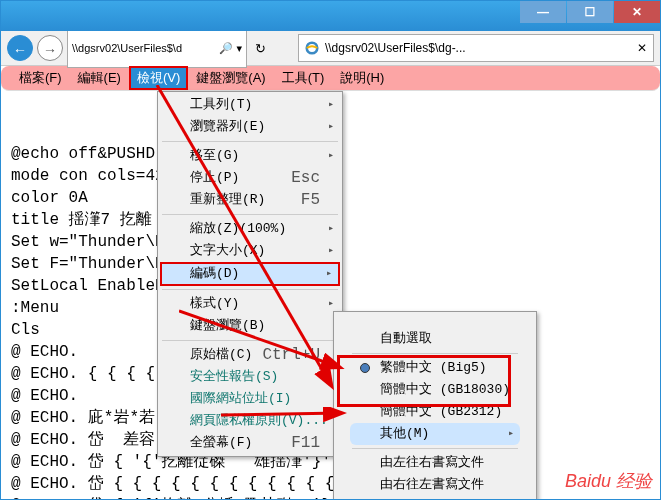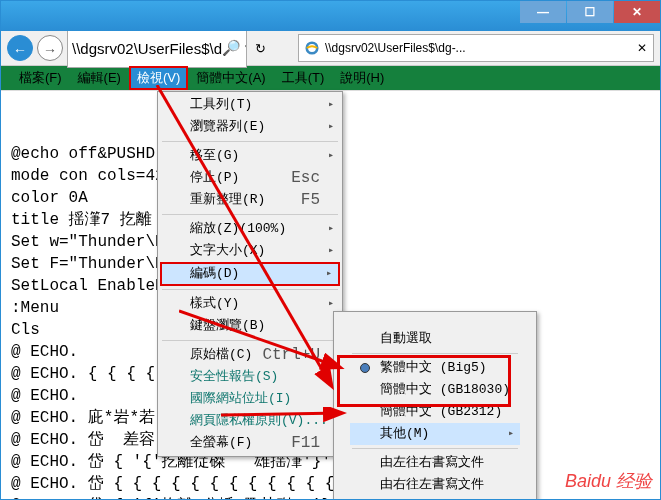--- a/index.html
+++ b/index.html
@@ -4,39 +4,39 @@
 <style>
   html,body{margin:0;padding:0;font-family:"Microsoft JhengHei","PMingLiU",Arial,sans-serif;font-size:13px;background:#b8d8e8;}
   .win{width:661px;height:500px;position:relative;background:#fff;overflow:hidden;border:1px solid #2a8dd4;box-sizing:border-box;}
   .titlebar{height:30px;background:linear-gradient(to bottom,#3ba7e8,#2a8dd4);position:relative;}
   .title-btns{position:absolute;right:0;top:0;display:flex;height:22px;}
   .tbtn{width:46px;height:22px;display:flex;align-items:center;justify-content:center;color:#fff;font-weight:bold;font-size:12px;font-family:sans-serif;}
   .tbtn.min{background:#6ba5d9;} .tbtn.max{background:#6ba5d9;margin-left:1px;} .tbtn.close{background:#c75050;margin-left:1px;}
   .addrbar{height:30px;background:#f0f0f0;display:flex;align-items:center;padding:2px 6px;gap:4px;border-bottom:1px solid #ccc;}
   .navbtn{width:24px;height:24px;border:1px solid #888;border-radius:50%;display:flex;align-items:center;justify-content:center;font-size:14px;color:#555;background:#fff;}
   .navbtn.back{background:#2a8dd4;color:#fff;border-color:#2a8dd4;}
-  .addr{flex:0 0 170px;height:22px;border:1px solid #aaa;background:#fff;display:flex;align-items:center;padding:8px 4px;font-size:15px;overflow:hidden;white-space:nowrap;}
+  .addr{flex:0 0 170px;height:22px;border:1px solid #aaa;background:#fff;display:flex;align-items:center;padding:8px 4px;font-size:11px;overflow:hidden;white-space:nowrap;}
   .tab{flex:1;height:26px;border:1px solid #aaa;background:#fff;display:flex;align-items:center;padding:0 6px;font-size:12px;gap:6px;overflow:hidden;margin-left:24px;}
   .tab .x{margin-left:auto;}
   .eicon{width:14px;height:14px;display:inline-block;}
   .eicon svg{width:14px;height:14px;}
-  .menubar{height:24px;background:#15803d;display:flex;align-items:stretch;padding:0 10px;border-bottom:1px solid #ddd;font-size:13px;}
+  .menubar{height:24px;background:#fca5a5;display:flex;align-items:stretch;padding:0 10px;border-bottom:1px solid #ddd;font-size:13px;border-radius:8px;}
   .mitem{padding:0 8px;display:flex;align-items:center;cursor:default;}
   .mitem.active{background:#2a8dd4;color:#fff;border:2px solid #e00000;padding:0 6px;}
   .content{position:relative;padding:8px 10px;font-family:"FixedSys","Courier New",monospace;font-size:16px;line-height:22px;white-space:pre;color:#000;}
   .dropdown{position:absolute;top:0;left:156px;width:180px;background:#f0f0f0;border:1px solid #999;box-shadow:2px 2px 4px rgba(0,0,0,.3);padding:2px;}
   .ditem{height:22px;display:flex;align-items:center;padding:0 20px 0 30px;font-size:13px;position:relative;}
   .ditem.sel{background:#cce5ff;border:2px solid #e00000;padding:0 18px 0 28px;height:20px;}
   .ditem .sc{margin-left:auto;color:#555;font-size:16px;}
   .ditem.dis{color:#0f766e;}
   .dsep{height:1px;background:#ccc;margin:3px 2px;}
   .ditem.sub::after{content:"▸";position:absolute;right:6px;font-size:10px;color:#555;}
   .submenu{position:absolute;top:220px;left:332px;width:170px;background:#f0f0f0;border:1px solid #999;box-shadow:2px 2px 4px rgba(0,0,0,.3);padding:16px;}
   .sitem{height:22px;display:flex;align-items:center;padding:0 20px 0 30px;font-size:13px;position:relative;}
-  .sitem.sel{background:#cce5ff;}
+  .sitem.sel{background:#cce5ff;border-radius:6px;}
   .sitem.sub::after{content:"▸";position:absolute;right:6px;font-size:10px;color:#555;}
   .sitem .dot{width:8px;height:8px;border:1px solid #333;border-radius:50%;background:#4a7ebb;position:absolute;left:10px;}
   .redbox{position:absolute;border:3px solid #e00000;pointer-events:none;}
   .arrow{position:absolute;pointer-events:none;}
   .watermark{position:absolute;right:8px;bottom:6px;color:#ef4444;font-size:18px;font-family:Arial;font-style:italic;}
   .addr .mag{margin-left:auto;}
 </style>
 </head>
 <body>
 
@@ -67,21 +67,21 @@
       </span>
       <span>\\dgsrv02\UserFiles$\dg-...</span>
       <span class="x">✕</span>
     </div>
   </div>
 
   <div class="menubar">
     <div class="mitem">檔案(F)</div>
     <div class="mitem">編輯(E)</div>
     <div class="mitem active">檢視(V)</div>
-    <div class="mitem">簡體中文(A)</div>
+    <div class="mitem">鍵盤瀏覽(A)</div>
     <div class="mitem">工具(T)</div>
     <div class="mitem">說明(H)</div>
   </div>
 
   <div class="content">
     <div id="content-lines">@echo off&amp;PUSHD
 mode con cols=42
 color 0A
 title 揺潷7 扢離
 Set w="Thunder\B

